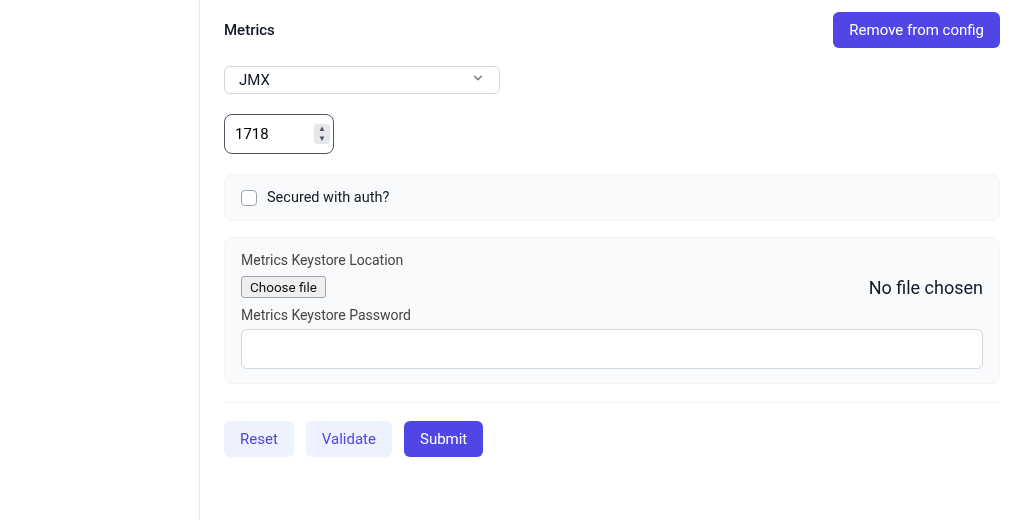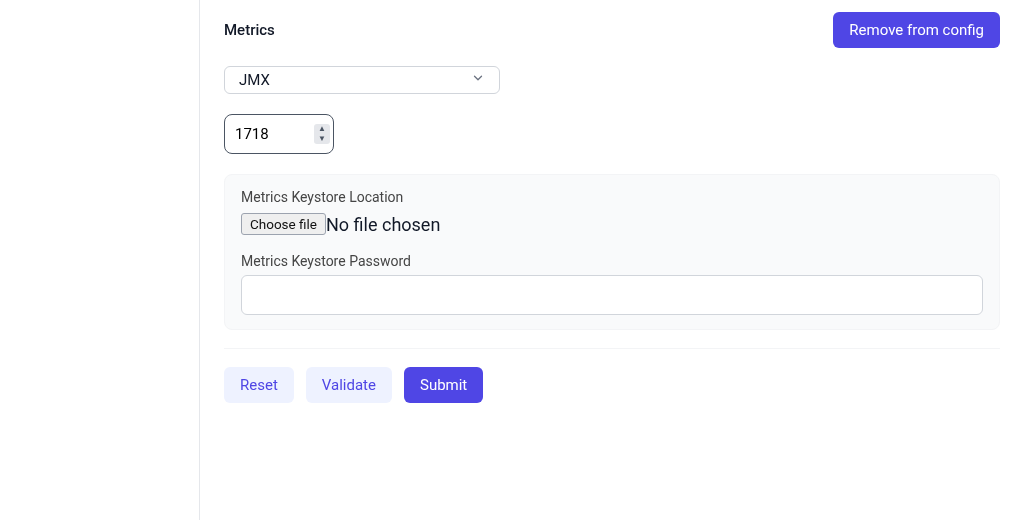--- a/index.html
+++ b/index.html
@@ -137,21 +137,22 @@
       flex-shrink: 0;
     }
     .checkbox-label {
       font-size: 14.5px;
       color: #111827;
     }
     .file-row {
       display: flex;
       align-items: center;
       margin-top: 8px;
-      margin-bottom: 18px;
+      margin-bottom: 9px;
+      justify-content: space-between;
     }
     .file-btn {
       border: 1px solid #9ca3af;
       background: #efefef;
       border-radius: 3px;
       padding: 2px 8px;
       font-size: 13.5px;
       font-family: inherit;
       cursor: pointer;
       color: #111;
@@ -205,20 +206,26 @@
     </div>
 
     <div class="port-input-wrap">
       <input class="port-input" type="text" value="1718" style="">
       <div class="stepper">
         <span>▲</span>
         <span>▼</span>
       </div>
     </div>
 
+    <div class="panel">
+      <div class="checkbox-row">
+        <div class="checkbox"></div>
+        <span class="checkbox-label">Secured with auth?</span>
+      </div>
+    </div>
 
     <div class="panel">
       <label class="field-label" style="color:#454545;">Metrics Keystore Location</label>
       <div class="file-row">
         <button class="file-btn">Choose file</button>
         <span class="file-status">No file chosen</span>
       </div>
       <label class="field-label" style="color:#454545;">Metrics Keystore Password</label>
       <input class="text-input" type="password" value="" style="">
     </div>

